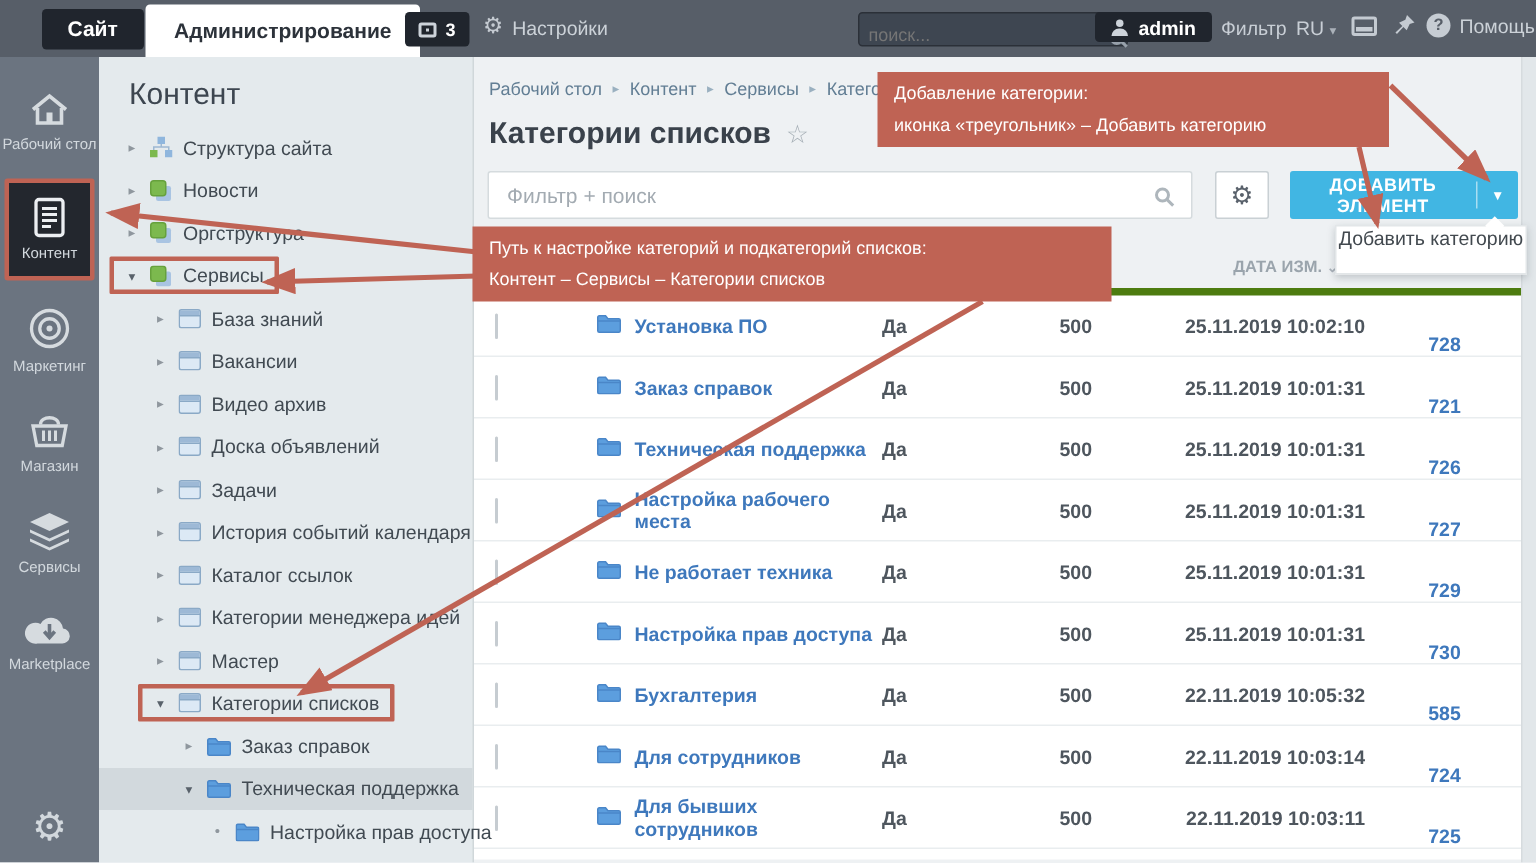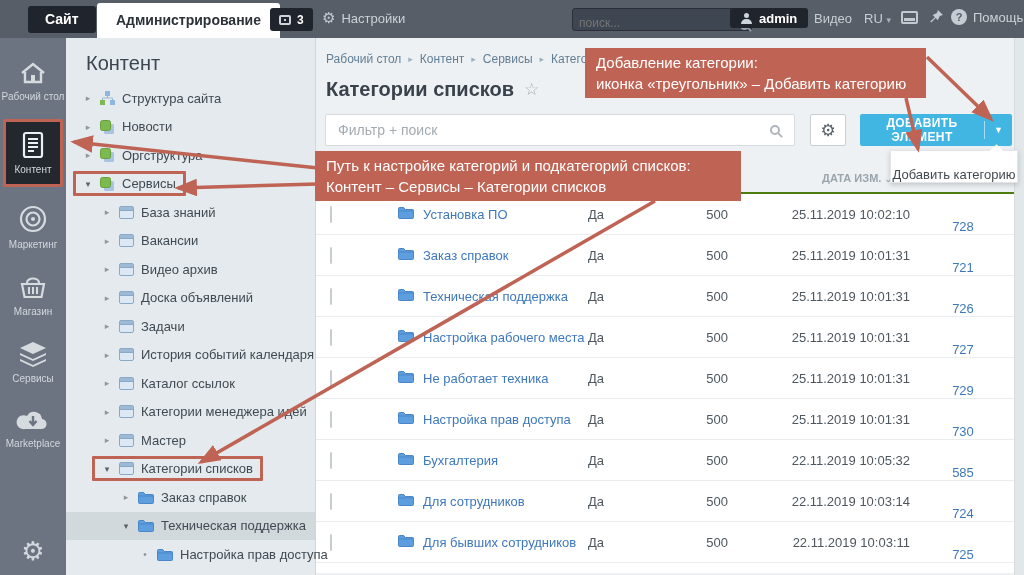--- a/index.html
+++ b/index.html
@@ -69,36 +69,36 @@
   .gear-btn { margin-left:15px; width:36px; height:32px; background:#fff; border:1px solid #c9d0d4; border-radius:2px; display:flex; align-items:center; justify-content:center; font-size:17px; color:#59616b; }
   .add-btn { margin-left:14px; width:152px; height:32px; background:#41b6e3; border:none; border-radius:2px; color:#fff; display:flex; align-items:center; }
   .add-btn-label { flex:1; text-align:center; font-size:12px; font-weight:bold; letter-spacing:.4px; }
   .add-btn-caret { width:28px; height:18px; border-left:1px solid rgba(255,255,255,.55); display:flex; align-items:center; justify-content:center; font-size:9px; }
 
   
   .tbl-head { margin-top:18px; height:28px; display:grid; grid-template-columns:30px 38px 190px 80px 60px 190px 90px; padding-left:14px; align-items:center; font-size:11px; font-weight:bold; color:#9aa4ac; }
   .th-right { text-align:right; }
   .th-date { text-align:right; padding-right:26px; }
   .th-id { text-align:center; }
-  .tbl-body { background:#fff; border-top:2px solid #4d7c0f; min-height:381px; }
+  .tbl-body { background:#fff; border-top:5px solid #4d7c0f; min-height:381px;font-weight:bold; }
   .trow { height:41px; display:grid; grid-template-columns:30px 38px 190px 80px 60px 190px 90px; padding-left:14px; align-items:center; border-bottom:1px solid #e9edef; font-size:13px; color:#4e565e; }
   .cb { width:13px; height:13px; background:#eef1f2; border:1px solid #c6ccd1; border-radius:2px; }
   .handle { width:16px; height:11px; background:repeating-linear-gradient(#b9c0c5 0 2px, transparent 2px 4.5px); }
   .name-cell { display:flex; align-items:center; gap:9px; }
   .row-link { color:#3e78bc; text-decoration:none; }
   .cell-right { text-align:right; }
   .cell-date { text-align:right; padding-right:8px; }
   .cell-id { text-align:center; color:#3e78bc;margin-top:24px; }
 
   
-  .popup { position:absolute; left:890px; top:150px; width:128px; height:33px; background:#fff; border:1px solid #e2e6e8; box-shadow:0 2px 5px rgba(60,70,80,.25); z-index:30; display:flex; align-items:flex-end; justify-content:center; font-size:13px; color:#42494f; }
+  .popup { position:absolute; left:890px; top:150px; width:128px; height:33px; background:#fff; border:1px solid #e2e6e8; box-shadow:0 2px 5px rgba(60,70,80,.25); z-index:30; display:flex; align-items:flex-start; justify-content:center; font-size:13px; color:#42494f; }
   .popup::before { content:""; position:absolute; top:-5px; right:16px; width:9px; height:9px; background:#fff; transform:rotate(45deg); }
 
   
-  .note { position:absolute; background:#bf6354; color:#fff; font-size:15px; line-height:21px; padding:4px 11px; z-index:50; }
+  .note { position:absolute; background:#bf6354; color:#fff; font-size:12px; line-height:21px; padding:4px 11px; z-index:50; }
   .note1 { left:585px; top:48px; width:341px; height:50px; }
   .note2 { left:315px; top:151px; width:426px; height:50px; }
   .overlay { position:absolute; left:0; top:0; z-index:60; pointer-events:none; }
 </style>
 </head>
 <body>
 
 <div class="topbar">
   <div class="tab-site">Сайт</div>
   <div class="tab-admin">Администрирование</div>
@@ -111,21 +111,21 @@
     <span>Настройки</span>
   </div>
   <div class="tb-search">
     <input placeholder="поиск..." style="">
     <span class="mag"></span>
   </div>
   <div class="tb-user">
     <span class="person"></span>
     <span>admin</span>
   </div>
-  <div class="tb-link tb-logout">Видео</div>
+  <div class="tb-link tb-logout">Фильтр</div>
   <div class="tb-link tb-lang"><span>RU</span> <span class="caret-s">▾</span></div>
   <div class="tb-monitor"></div>
   <div class="tb-pin">
     <svg width="15" height="17" viewBox="0 0 15 17">
         <path d="M9 1 l5 5 -3.2 1 -2 4.2 -2.2-2.2 -4.3 4.6 -1-1 4.6-4.3 -2.2-2.2 4.2-2 z" fill="#c4cad1"></path>
       </svg>
   </div>
   <div class="tb-help">
     <span class="qcircle">?</span>
     <span>Помощь</span>

